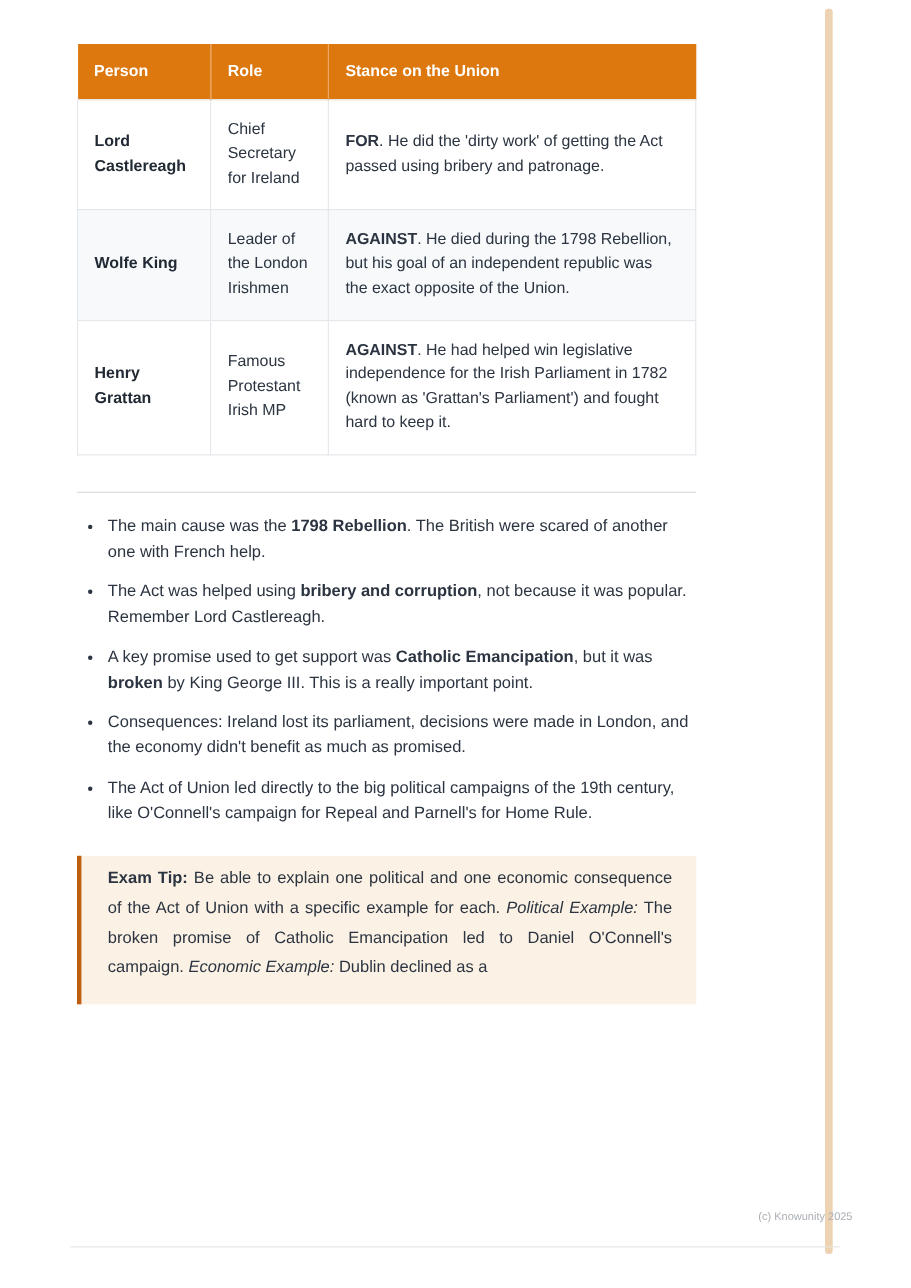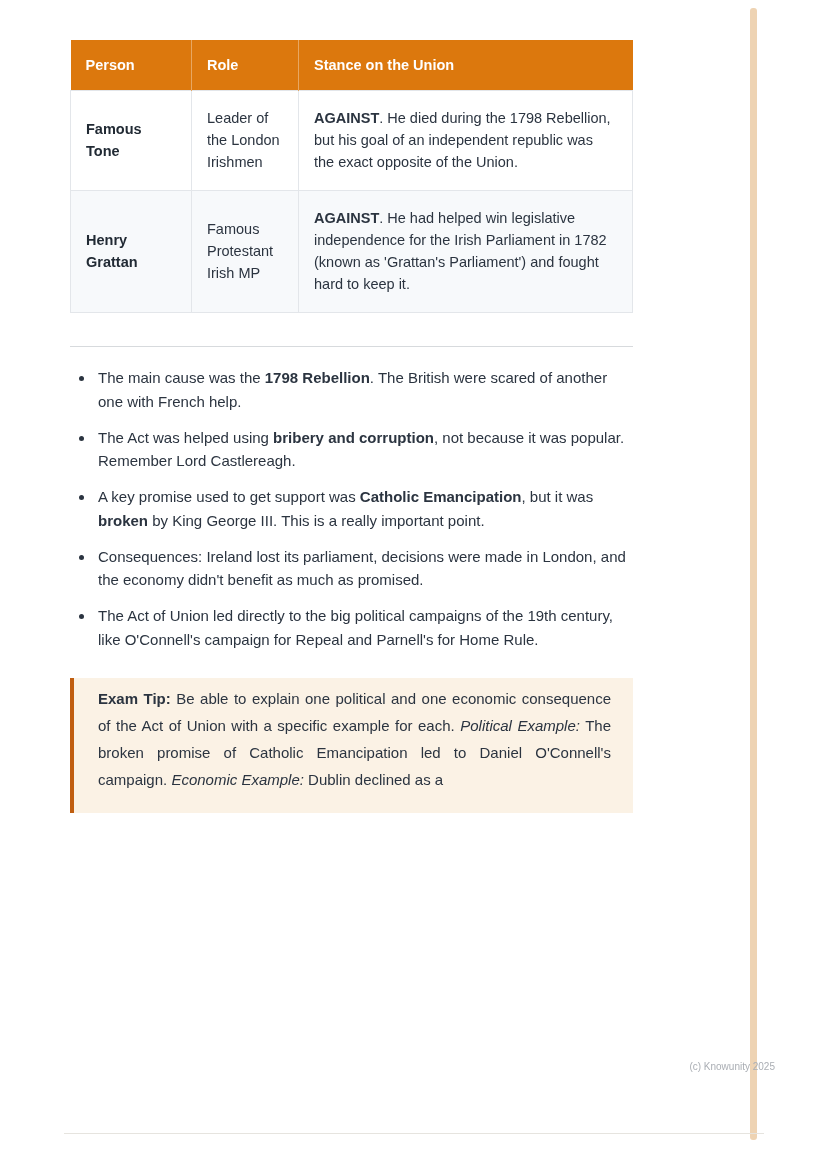--- a/index.html
+++ b/index.html
@@ -90,21 +90,21 @@
     font-size: 15px;
     line-height: 1.8;
     text-align: justify;
     color: #2b3440;
   }
 
   
   .watermark {
     position: absolute;
     right: 53px;
-    top: 1061px;
+    top: 1101px;
     font-size: 10px;
     color: #aaaeb4;
   }
   .edge-bar {
     position: absolute;
     left: 750px;
     top: 8px;
     width: 7px;
     height: 1132px;
     background: var(--edge-bar, #eed3b3);
@@ -129,21 +129,26 @@
     <table>
       <thead>
         <tr id="table-head-row">
             <th class="col-0">Person</th>
             <th class="col-1">Role</th>
             <th class="col-2">Stance on the Union</th>
           </tr>
       </thead>
       <tbody id="table-body">
           <tr>
-            <td class="cell-person">Famous Tone</td>
+            <td class="cell-person">Lord Castlereagh</td>
+            <td class="cell-role">Chief Secretary for Ireland</td>
+            <td class="cell-stance"><span class="seg-b">FOR</span><span>. He did the 'dirty work' of getting the Act passed using bribery and patronage.</span></td>
+          </tr>
+          <tr>
+            <td class="cell-person">Wolfe King</td>
             <td class="cell-role">Leader of the London Irishmen</td>
             <td class="cell-stance"><span class="seg-b">AGAINST</span><span>. He died during the 1798 Rebellion, but his goal of an independent republic was the exact opposite of the Union.</span></td>
           </tr>
           <tr>
             <td class="cell-person">Henry Grattan</td>
             <td class="cell-role">Famous Protestant Irish MP</td>
             <td class="cell-stance"><span class="seg-b">AGAINST</span><span>. He had helped win legislative independence for the Irish Parliament in 1782 (known as 'Grattan's Parliament') and fought hard to keep it.</span></td>
           </tr>
         </tbody>
     </table>

